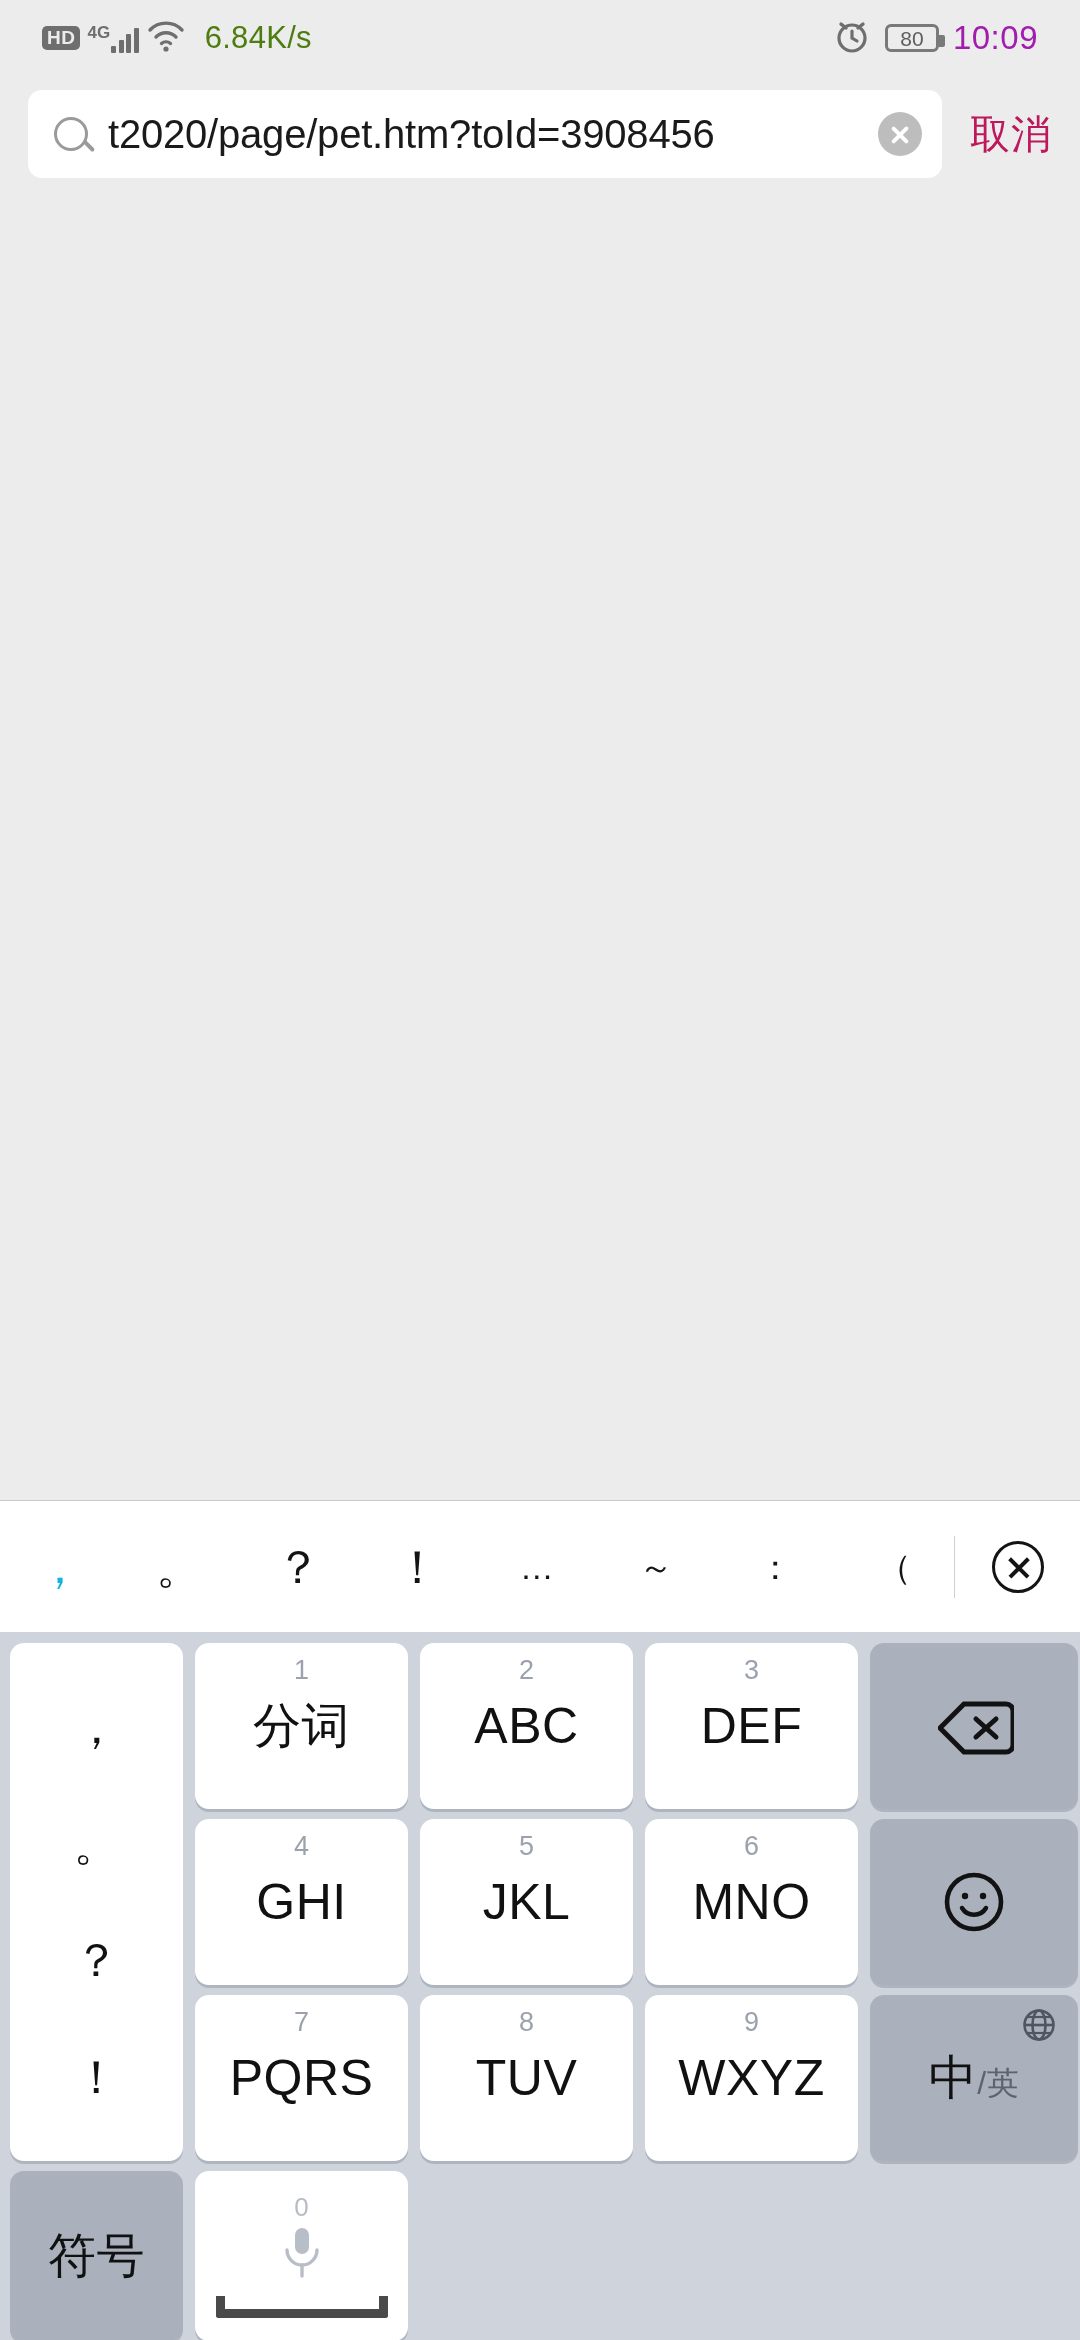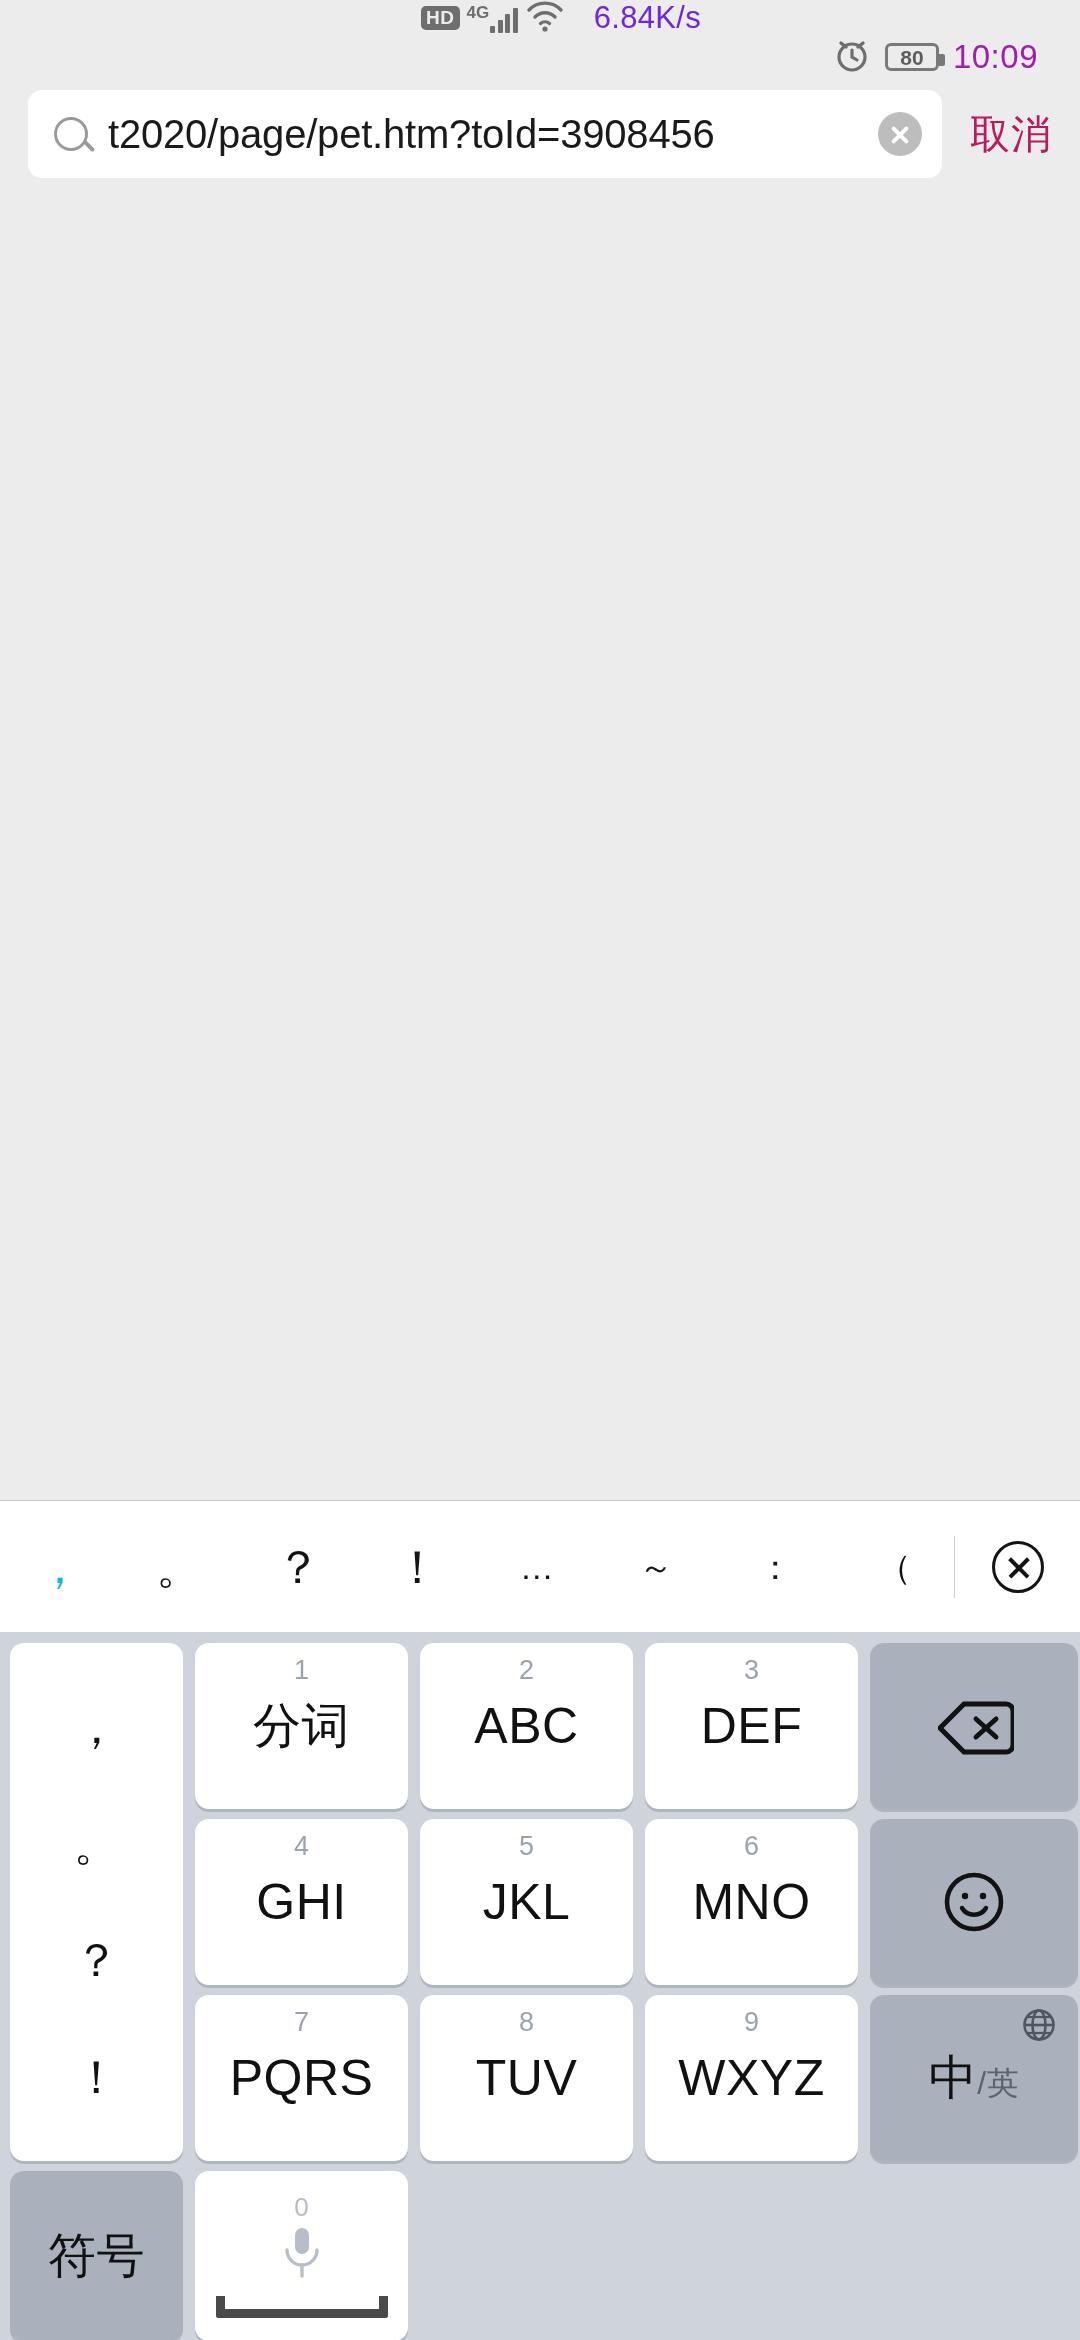--- a/index.html
+++ b/index.html
@@ -8,44 +8,44 @@
     width:1080px; height:2340px;
     background:#ececec;
     font-family:"Liberation Sans","DejaVu Sans",sans-serif;
     overflow:hidden;
   }
   .phone { position:relative; width:1080px; height:2340px; background:#ececec; }
 
   
   .statusbar {
     position:absolute; left:0; top:0; width:1080px; height:76px;
-    display:flex; align-items:center; background:#ececec;flex-direction:column;
+    display:flex; align-items:center; background:#ececec;
   }
   .sb-left { display:flex; align-items:center; gap:7px; padding-left:42px; }
   .sb-right { display:flex; align-items:center; gap:14px; margin-left:auto; padding-right:42px; }
   .hd-badge {
     background:#6e6e6e; color:#ececec; font-size:19px; font-weight:bold;
     border-radius:5px; padding:2px 5px 3px 5px; line-height:1; letter-spacing:0.5px;
   }
   .net-4g { display:flex; align-items:flex-end; gap:1px; }
   .net-4g .lbl { font-size:17px; color:#6e6e6e; font-weight:600; line-height:1; margin-bottom:12px;}
   .bars { display:flex; align-items:flex-end; gap:2.5px; }
   .bars i { display:block; width:5px; background:#6e6e6e; border-radius:1px; }
   .bars i:nth-child(1){height:7px;} .bars i:nth-child(2){height:13px;}
   .bars i:nth-child(3){height:19px;} .bars i:nth-child(4){height:25px;}
-  .speed { font-size:31px; color:#6d28d9; margin-left:22px; letter-spacing:0.3px; }
+  .speed { font-size:31px; color:#4d7c0f; margin-left:12px; letter-spacing:0.3px; }
   .battery {
     width:54px; height:28px; border:3px solid #797979; border-radius:6px;
     display:flex; align-items:center; justify-content:center; position:relative;
   }
   .battery:after {
     content:""; position:absolute; right:-9px; top:8px; width:6px; height:12px;
     background:#797979; border-radius:0 2px 2px 0;
   }
-  .battery span { font-size:21px; color:#5e5e5e; font-weight:700; line-height:1;text-align:center; }
+  .battery span { font-size:21px; color:#5e5e5e; font-weight:400; line-height:1;text-align:center; }
   .clock-time { font-size:33px; color:#a21caf; letter-spacing:0.5px; }
 
   
   .searchheader {
     position:absolute; left:0; top:76px; width:1080px; height:116px;
     display:flex; align-items:center; background:#ececec; padding:0 28px;
   }
   .searchbox {
     flex:1; height:88px; background:#ffffff; border-radius:14px;
     display:flex; align-items:center; padding:0 20px 0 26px;

